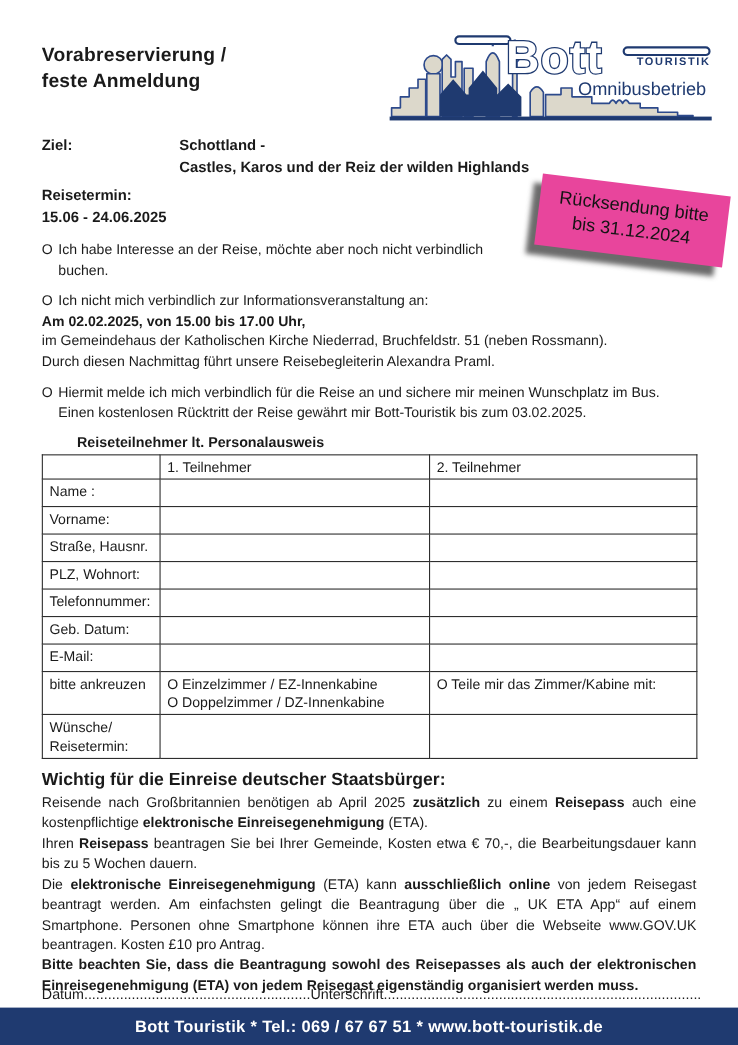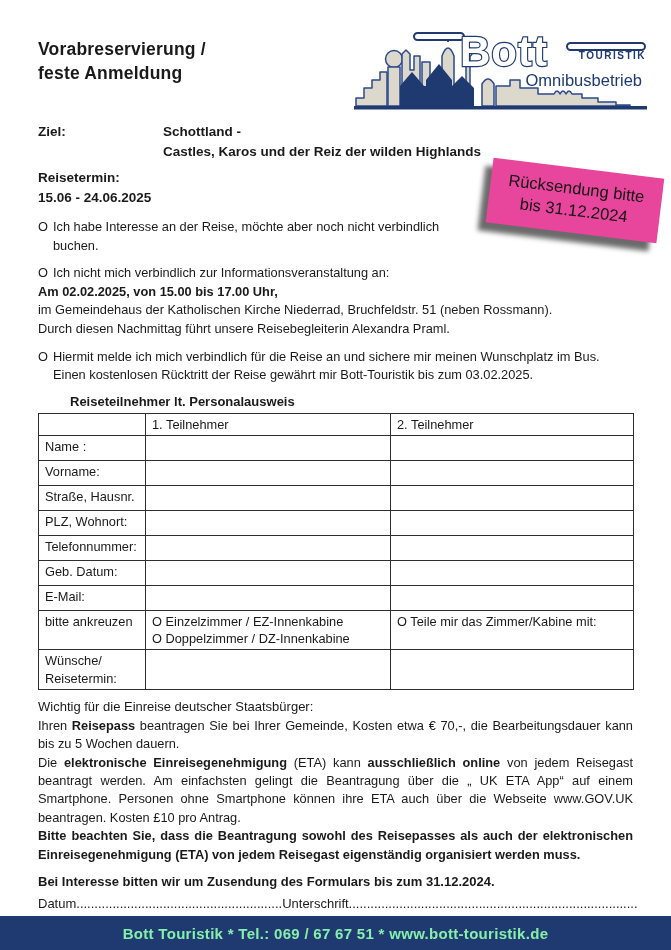--- a/index.html
+++ b/index.html
@@ -56,32 +56,32 @@
 
   
   .table-caption{margin-top:9px;font-size:13px;font-weight:bold;padding-left:32px;}
   table{border-collapse:collapse;width:595px;margin-top:4px;table-layout:fixed;}
   td{border:1.5px solid var(--border);font-size:12.8px;padding:2px 6px;vertical-align:top;line-height:1.35;}
   tr.single td{height:25px;}
   tr.hdr td{height:20px;margin-top:32px;}
 
   
   .wichtig{margin-top:8px;font-size:12.8px;line-height:1.44;}
-  .wichtig .heading{font-weight:normal;font-size:13px;}
+  .wichtig .heading{font-weight:bold;font-size:16px;}
   .wichtig p{text-align:justify;}
   .closing{margin-top:10px;font-size:13px;font-weight:bold;}
 
   
   .signature{
     position:absolute;left:38px;right:34px;top:896px;
     font-size:13px;white-space:nowrap;overflow:hidden;
   }
   .footer{
     position:absolute;left:0;right:0;bottom:0;height:34px;
-    background:var(--navy);color:#86efac;display:flex;align-items:center;justify-content:center;
+    background:var(--navy);color:#ffffff;display:flex;align-items:center;justify-content:center;
     font-size:15px;font-weight:bold;letter-spacing:0.3px;
   }
 </style>
 </head>
 <body>
 
 <div class="page">
   <div class="content">
 
     <div class="header">
@@ -207,20 +207,21 @@
           <div>Reisetermin:</div>
         </td>
         <td></td>
             <td></td>
       </tr>
     </tbody>
       </table>
 
     <div class="wichtig">
       <div class="heading">Wichtig für die Einreise deutscher Staatsbürger:</div>
+      <p><span>Reisende nach Großbritannien benötigen ab April 2025 </span><span style="font-weight: bold;">zusätzlich</span><span> zu einem </span><span style="font-weight: bold;">Reisepass</span><span> auch eine kostenpflichtige </span><span style="font-weight: bold;">elektronische Einreisegenehmigung</span><span> (ETA).</span></p>
       <p><span>Ihren </span><span style="font-weight: bold;">Reisepass</span><span> beantragen Sie bei Ihrer Gemeinde, Kosten etwa € 70,-, die Bearbeitungsdauer kann bis zu 5 Wochen dauern.</span></p>
       <p><span>Die </span><span style="font-weight: bold;">elektronische Einreisegenehmigung</span><span> (ETA) kann </span><span style="font-weight: bold;">ausschließlich online</span><span> von jedem Reisegast beantragt werden. Am einfachsten gelingt die Beantragung über die „ UK ETA App“ auf einem Smartphone. Personen ohne Smartphone können ihre ETA auch über die Webseite www.GOV.UK beantragen. Kosten £10 pro Antrag.</span></p>
       <p><span style="font-weight: bold;">Bitte beachten Sie, dass die Beantragung sowohl des Reisepasses als auch der elektronischen Einreisegenehmigung (ETA) von jedem Reisegast eigenständig organisiert werden muss.</span></p>
     </div>
 
     <div class="closing">Bei Interesse bitten wir um Zusendung des Formulars bis zum 31.12.2024.</div>
   </div>
 
   <div class="signature">Datum.........................................................Unterschrift..........................................................................................................</div>
 

